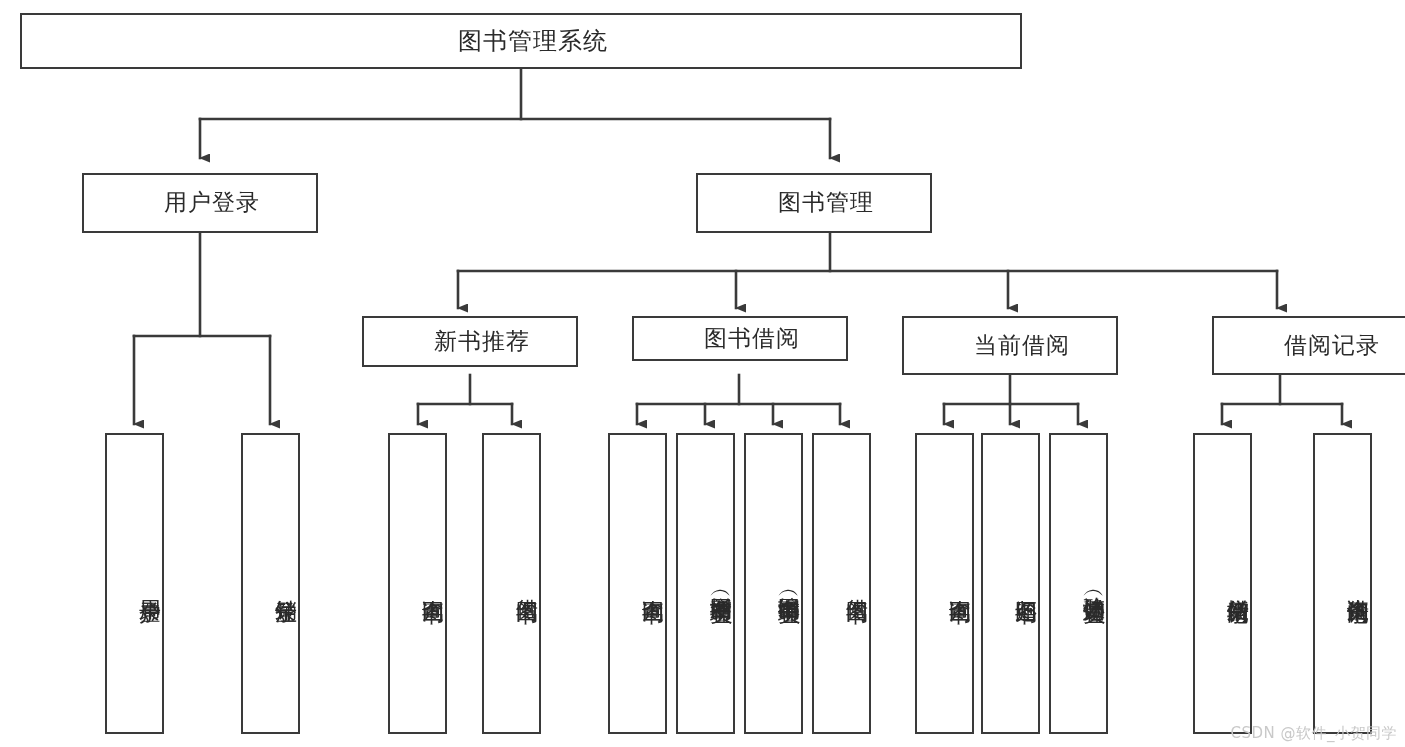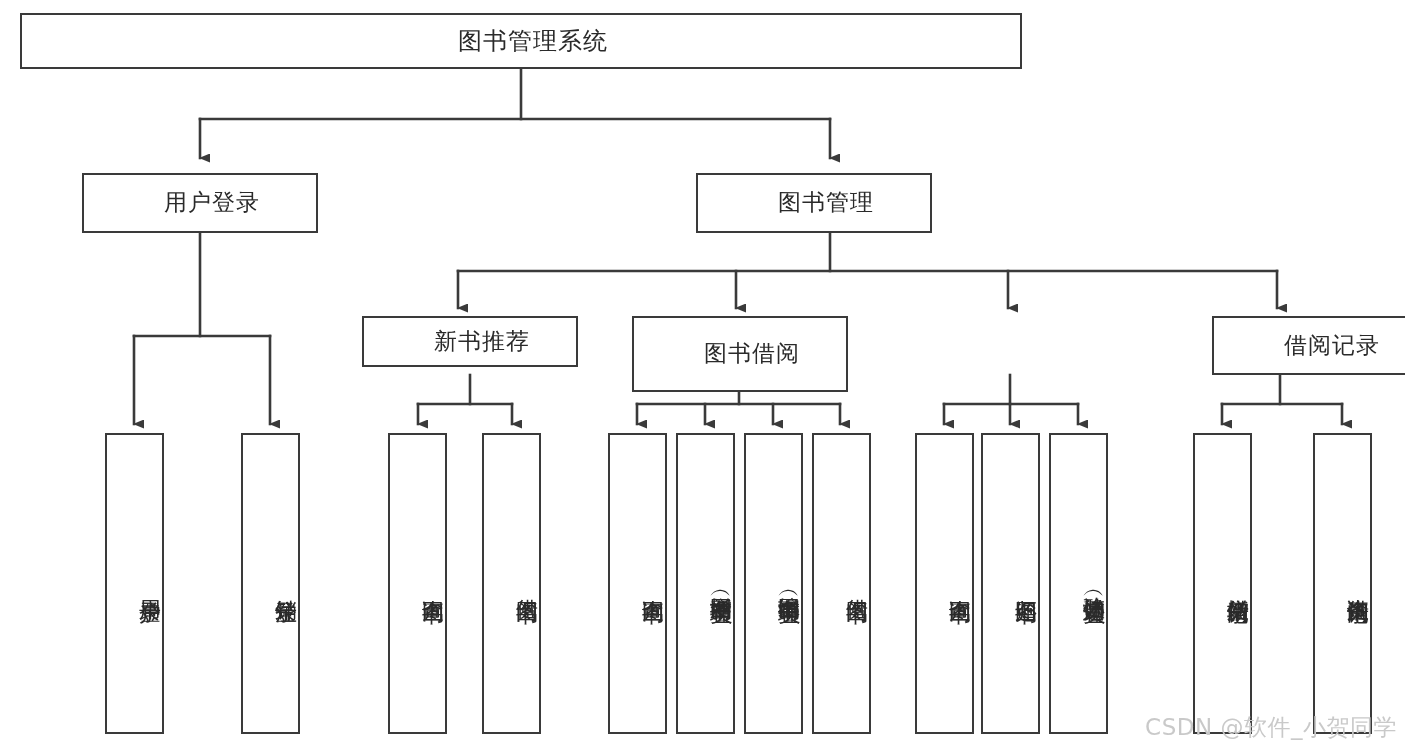--- a/index.html
+++ b/index.html
@@ -57,21 +57,21 @@
   .node-v > span {
     display: block;
   }
   #root-node {
     font-size: 24px;
   }
   #watermark {
     position: absolute;
     right: 8px;
     bottom: 4px;
-    font-size: 23px;
+    font-size: 15px;
     color: #c9c9c9;
     letter-spacing: 0.5px;
     white-space: nowrap;
     pointer-events: none;
     user-select: none;
   }
 </style>
 </head>
 <body>
 
@@ -136,24 +136,27 @@
   </div>
 
   <div class="node node-h" style="left:696px; top:173px; width:236px; height:60px;">
     <span>图书管理</span>
   </div>
 
   <div class="node node-h" style="left:362px; top:316px; width:216px; height:51px;">
     <span>新书推荐</span>
   </div>
 
-  <div class="node node-h" style="left:632px; top:316px; width:216px; height:76px;">
+  <div class="node node-h" style="left:632px; top:316px; width:216px; height:45px;">
     <span>图书借阅</span>
   </div>
 
+  <div class="node node-h" style="left:902px; top:316px; width:216px; height:59px;">
+    <span>当前借阅</span>
+  </div>
 
   <div class="node node-h" style="left:1212px; top:316px; width:216px; height:59px;">
     <span>借阅记录</span>
   </div>
 
   <div class="node node-v" style="left:105px; top:433px; width:59px; height:301px;">
     <span>用户登录</span>
   </div>
 
   <div class="node node-v" style="left:241px; top:433px; width:59px; height:301px;">

